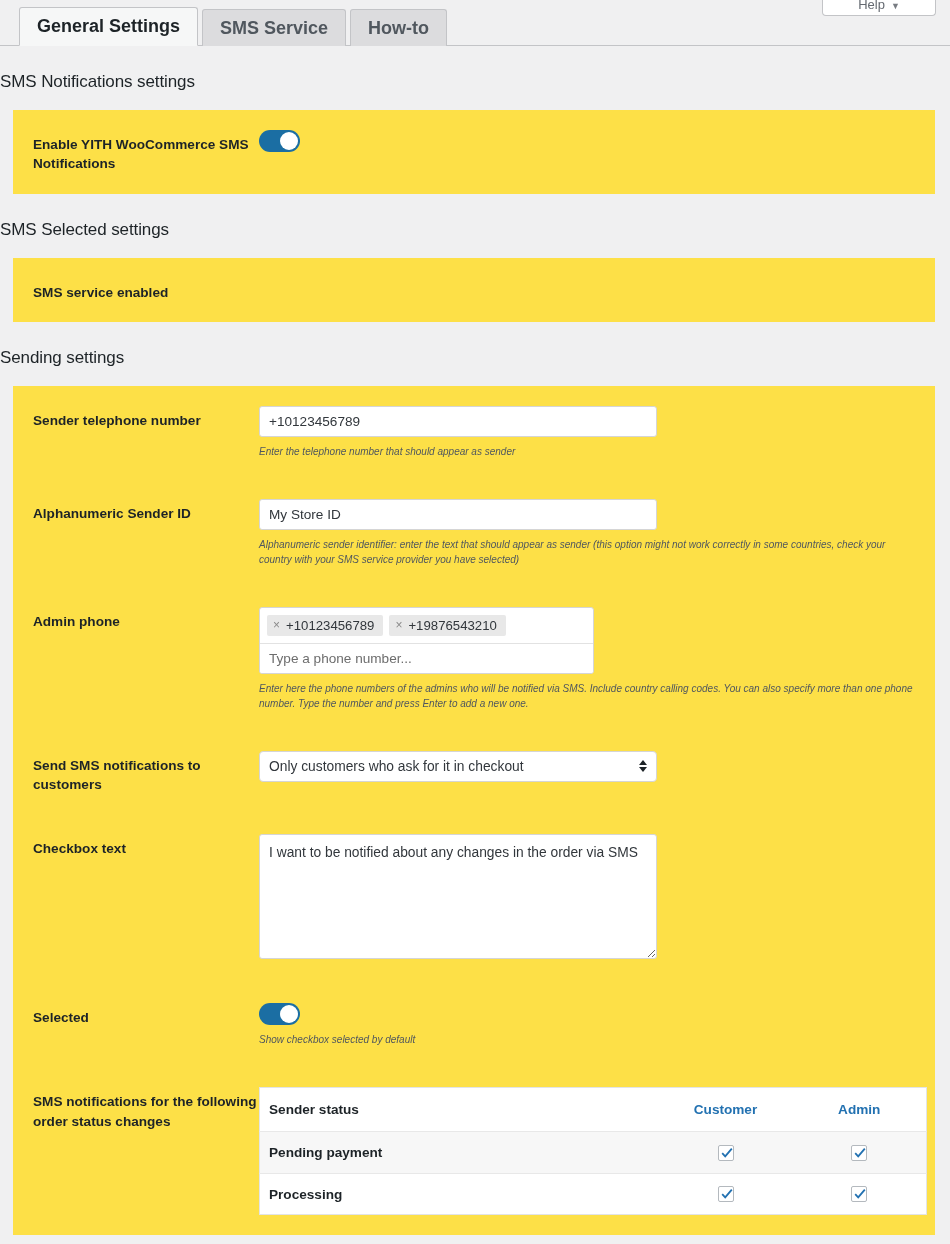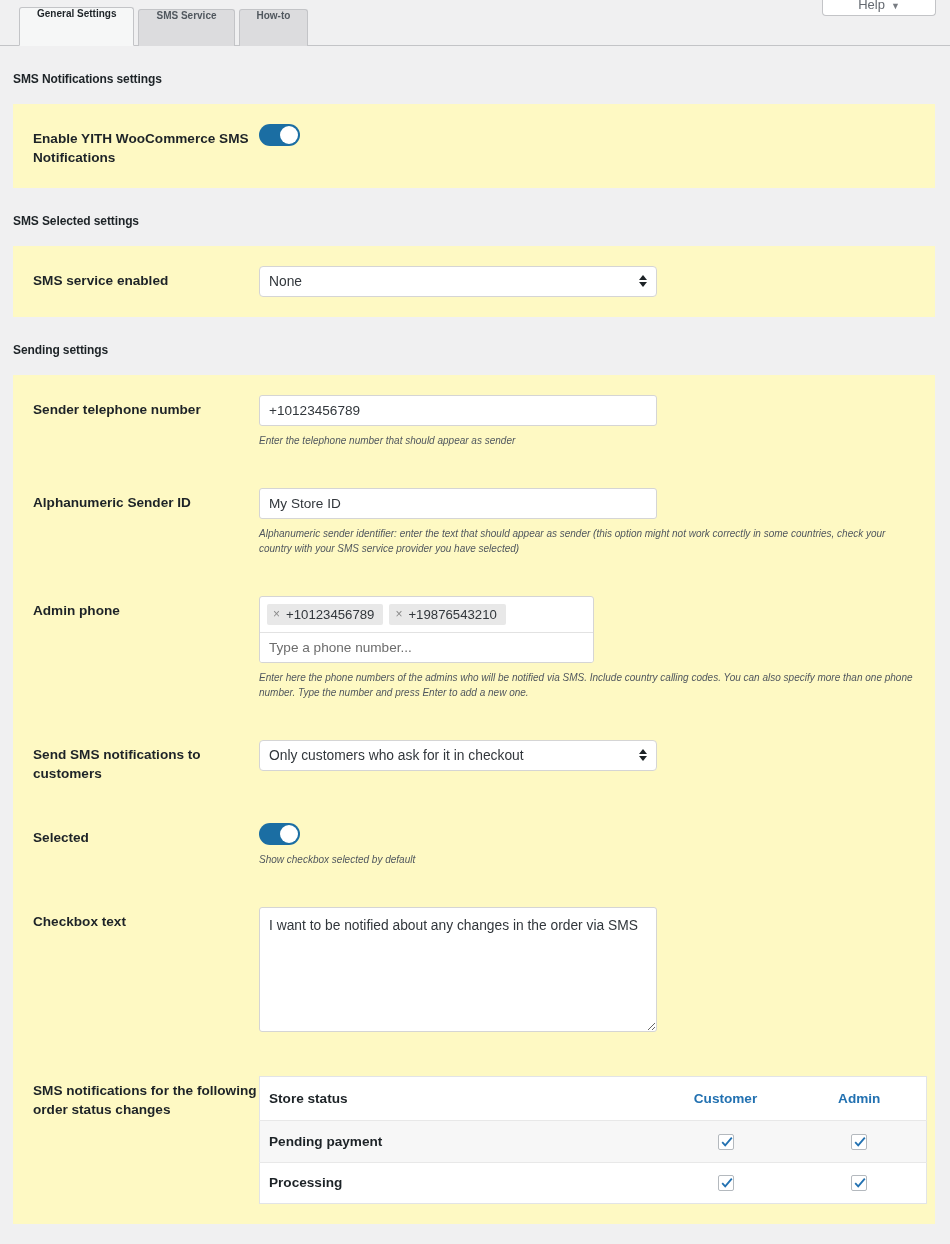--- a/index.html
+++ b/index.html
@@ -51,54 +51,54 @@
   .tabs {
     position: relative;
     height: 46px;
     padding-left: 19px;
     border-bottom: 1px solid #c3c4c7;
     display: flex;
     align-items: flex-end;
   }
   .tab {
     height: 37px;
-    padding: 0 17px;
-    display: flex;
-    align-items: flex-start;
-    font-size: 10px;
+    padding: 12px 17px;
+    display: flex;
+    align-items: center;
+    font-size: 18px;
     font-weight: bold;
     color: #50575e;
     background: #dcdcde;
     border: 1px solid #c3c4c7;
     border-bottom: none;
     margin-right: 4px;
     border-radius: 3px 3px 0 0;
     cursor: pointer;
     position: relative;
     top: 1px;
   }
   .tab.active {
     background: #f6f7f7;
     color: #1d2327;
     height: 39px;
     border-bottom: 1px solid #f6f7f7;
   }
 
   
   .section-heading {
-    font-size: 12px;
-    font-weight: bold;
+    font-size: 17px;
+    font-weight: normal;
     color: #1d2327;
-    padding: 26px 0 18px 13px;
+    padding: 26px 0 18px 0;
     letter-spacing: -0.1px;
   }
 
   
   .panel {
-    background: #fef9c3;
+    background: #fde047;
     margin: 0 15px 0 13px;
     padding: 0;
   }
 
   .row {
     display: flex;
     align-items: flex-start;
     padding: 20px 0 20px 20px;
   }
   .row-label {
@@ -334,29 +334,20 @@
           <span class="knob"></span>
         </span>
       </div>
     </div>
   </div>
 
   <div class="section-heading">SMS Selected settings</div>
   <div class="panel">
     <div class="row">
       <div class="row-label">SMS service enabled</div>
-      <div class="row-field">
-        <div class="select-box">
-          <span>None</span>
-          <span class="arrows">
-              <i class="up"></i>
-              <i class="down"></i>
-            </span>
-        </div>
-      </div>
     </div>
   </div>
 
   <div class="section-heading">Sending settings</div>
   <div class="panel">
 
     <div class="row">
       <div class="row-label">Sender telephone number</div>
       <div class="row-field">
         <input class="text-input" type="text" value="+10123456789" style="">
@@ -399,43 +390,43 @@
           <span>Only customers who ask for it in checkout</span>
           <span class="arrows">
               <i class="up"></i>
               <i class="down"></i>
             </span>
         </div>
       </div>
     </div>
 
     <div class="row">
+      <div class="row-label">Checkbox text</div>
+      <div class="row-field">
+        <textarea class="textarea" style="">I want to be notified about any changes in the order via SMS</textarea>
+      </div>
+    </div>
+
+    <div class="row">
       <div class="row-label">Selected</div>
       <div class="row-field">
         <span class="toggle">
           <span class="knob"></span>
         </span>
         <div class="hint">Show checkbox selected by default</div>
       </div>
     </div>
 
     <div class="row">
-      <div class="row-label">Checkbox text</div>
-      <div class="row-field">
-        <textarea class="textarea" style="">I want to be notified about any changes in the order via SMS</textarea>
-      </div>
-    </div>
-
-    <div class="row">
       <div class="row-label">SMS notifications for the following order status changes</div>
       <div class="row-field">
         <table class="status-table">
           <thead>
             <tr>
-              <th>Store status</th>
+              <th>Sender status</th>
               <th class="col-check">Customer</th>
               <th class="col-check">Admin</th>
             </tr>
           </thead>
           <tbody id="status-tbody">
               <tr class="alt">
                 <td class="name">Pending payment</td>
                 <td class="check"><span class="cbx">
       <svg width="14" height="14" viewBox="0 0 14 14" aria-hidden="true">
         <path d="M2.2 7.2 L5.2 10.4 L11.8 2.6" fill="none" stroke="#2271b1" stroke-width="1.8"></path>

